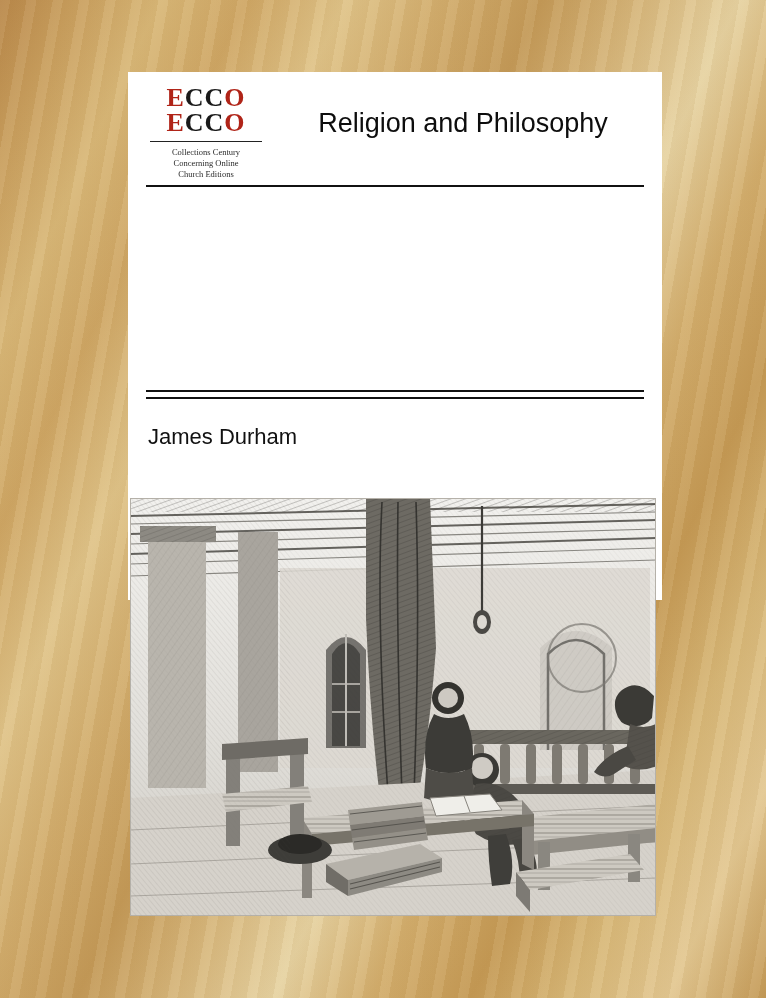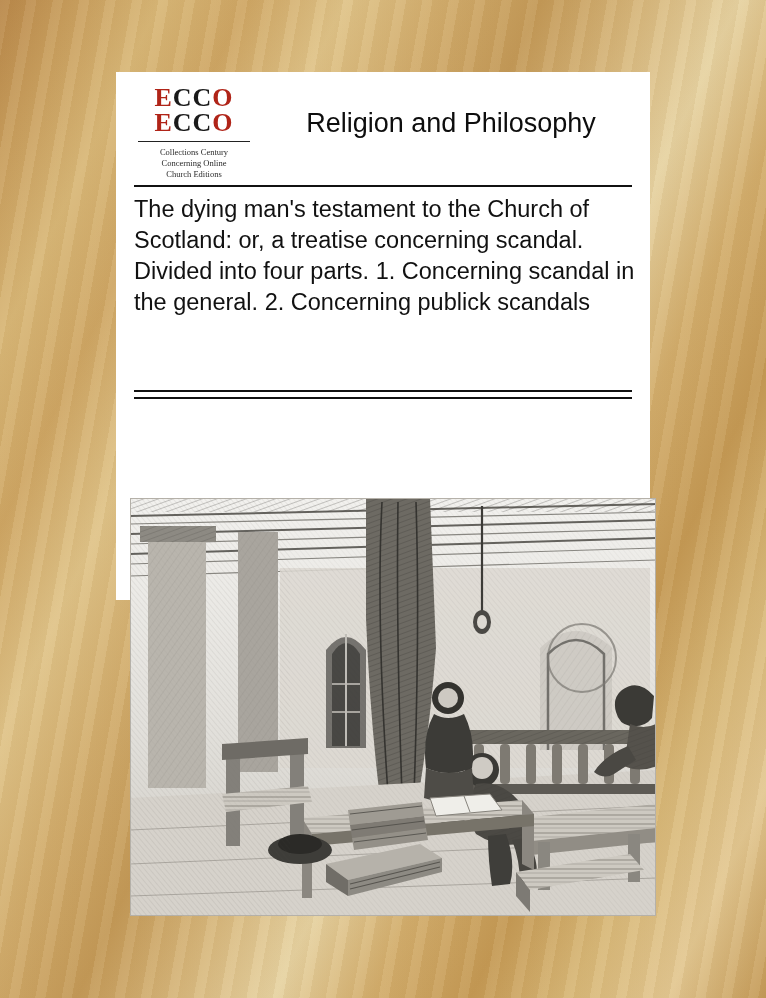--- a/index.html
+++ b/index.html
@@ -47,21 +47,21 @@
         rgba(255,255,255,0.06) 0px,
         rgba(255,255,255,0.06) 10px,
         rgba(120,80,30,0.05) 10px,
         rgba(120,80,30,0.05) 26px);
     pointer-events: none;
   }
 
   
   .title-card {
     position: absolute;
-    left: 116px;
+    left: 128px;
     top: 72px;
     width: 534px;
     height: 528px;
     background: #ffffff;
     z-index: 2;
     text-decoration: underline;
   }
 
   .card-inner {
     position: relative;
@@ -178,25 +178,25 @@
         <div class="ecco-rule"></div>
         <div class="ecco-sub">Collections Century</div>
         <div class="ecco-sub">Concerning Online</div>
         <div class="ecco-sub">Church Editions</div>
       </div>
 
       <div class="subject">Religion and Philosophy</div>
 
       <div class="hr top"></div>
 
-      <div class="doc-title">The dying man's testament to the Church of Scotland: or, a treatise concerning scandal. Divided into four parts. 1. Concerning scandal in the general. 2. Concerning publick scandals</div>
 
       <div class="hr middle"></div>
       <div class="hr bottom"></div>
 
+      <div class="doc-author">James Durham</div>
 
     </div>
   </div>
 
   <div class="illustration">
     <svg width="526" height="418" viewBox="0 0 526 418" xmlns="http://www.w3.org/2000/svg">
       <defs>
         <linearGradient id="bgwash" x1="0" y1="0" x2="0" y2="1">
           <stop offset="0%" stop-color="#f2f1ee"></stop>
           <stop offset="55%" stop-color="#e2e0db"></stop>

